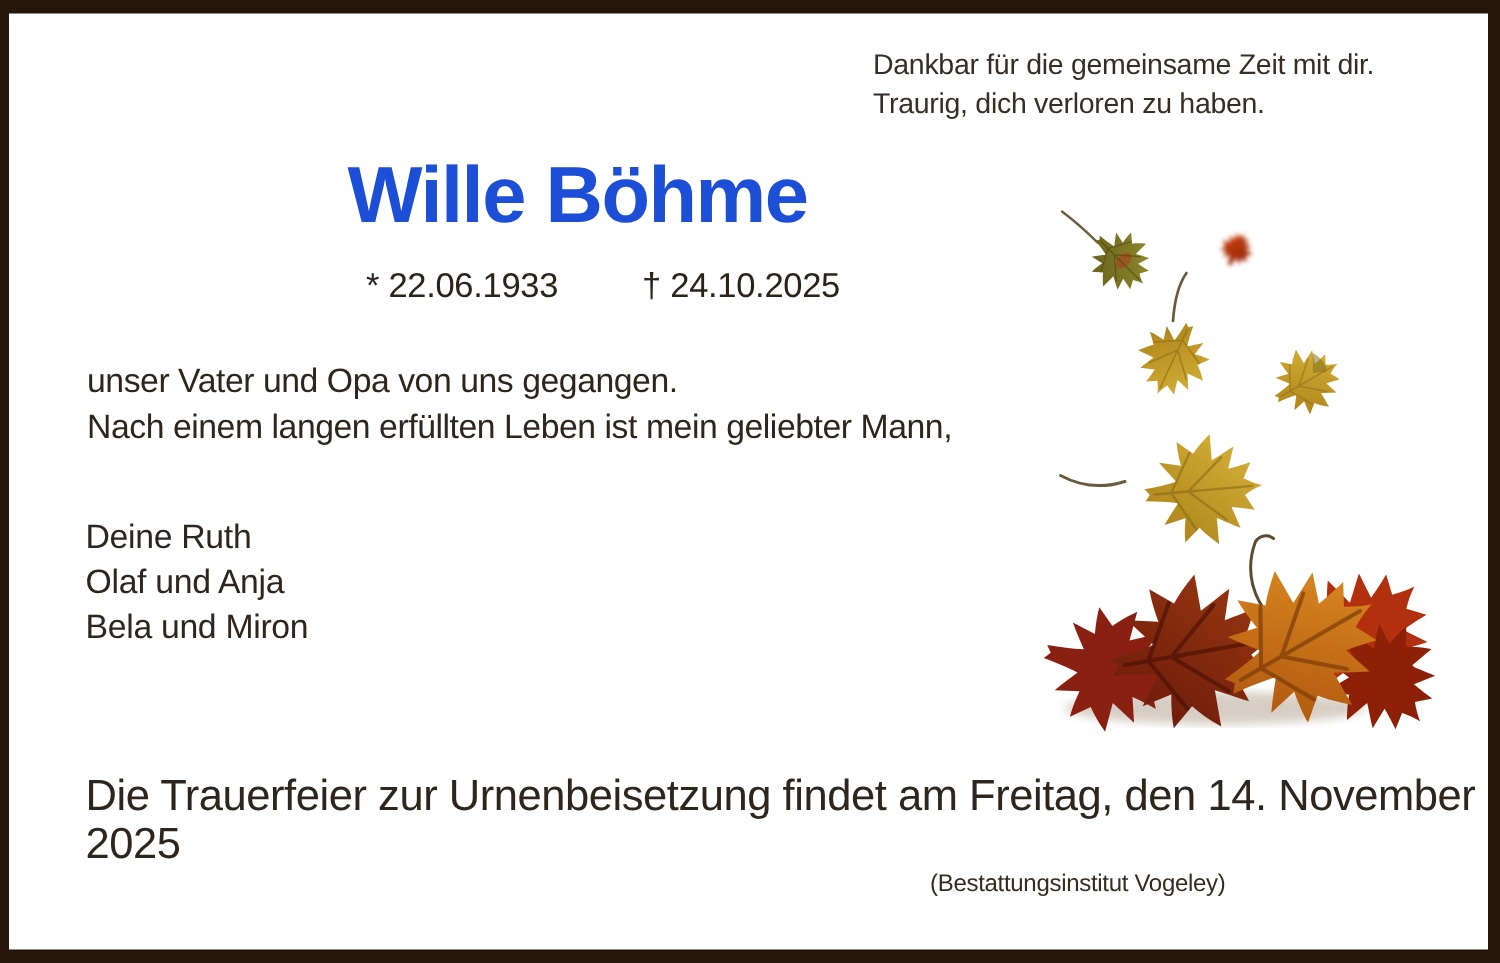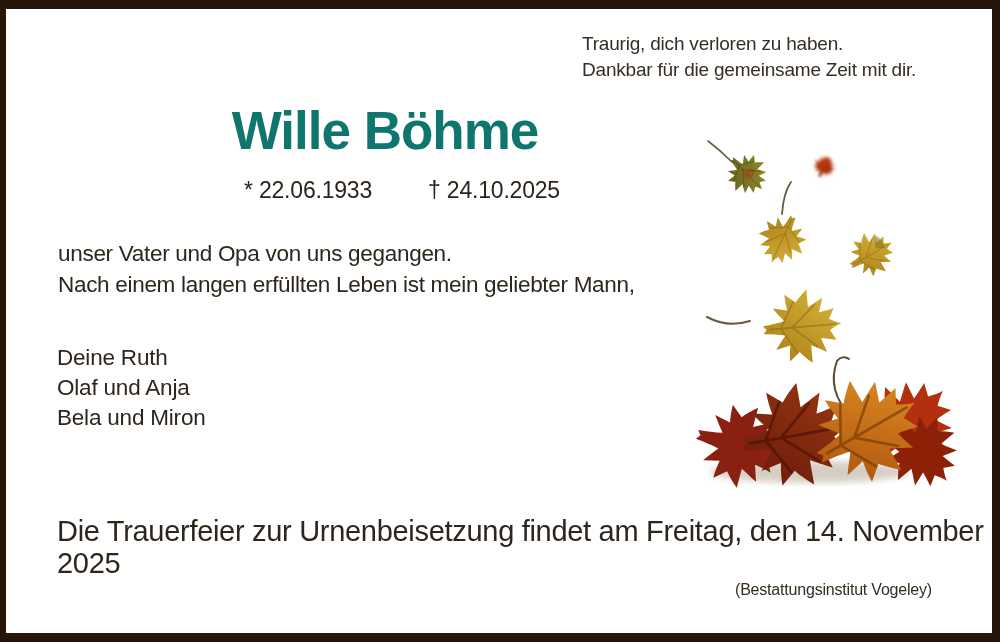--- a/index.html
+++ b/index.html
@@ -23,57 +23,56 @@
   }
   .intro {
     position:absolute; left:582px; top:31px;
     font-size:19px; line-height:26px;
     letter-spacing:-0.2px; color:#362e24;
   }
   .deceased-name {
     position:absolute; left:150px; top:100px; width:470px;
     text-align:center;
     font-size:53px; font-weight:bold; letter-spacing:-1px;
-    color:#0f766e;
+    color:#1d4ed8;
   }
   .dates {
     position:absolute; left:244px; top:177px;
     display:flex; gap:56px;
     font-size:23px; letter-spacing:-0.2px; color:#2b2318;
   }
   .body-text {
     position:absolute; left:58px; top:238px;
     font-size:22.5px; line-height:31px; letter-spacing:-0.3px;
   }
   .mourners {
     position:absolute; left:57px; top:343px;
     font-size:22.5px; line-height:30px; letter-spacing:-0.2px;
   }
   .funeral {
     position:absolute; left:57px; top:515px;
     font-size:29px; line-height:32px; letter-spacing:-0.3px;
   }
   .attribution {
     position:absolute; left:620px; top:581px; width:312px;
-    text-align:right;
     font-size:16px; letter-spacing:-0.2px; color:#352c21;
   }
   .leaves {
     position:absolute; left:680px; top:118px;
     width:315px; height:372px;
   }
 </style>
 </head>
 <body>
 
 <div class="stage">
 
   <div class="intro">
+    <div>Dankbar für die gemeinsame Zeit mit dir.</div>
     <div>Traurig, dich verloren zu haben.</div>
-    <div>Dankbar für die gemeinsame Zeit mit dir.</div>
   </div>
 
   <h1 class="deceased-name">Wille Böhme</h1>
 
   <div class="dates">
     <span>* 22.06.1933</span>
     <span>† 24.10.2025</span>
   </div>
 
   <div class="body-text">

